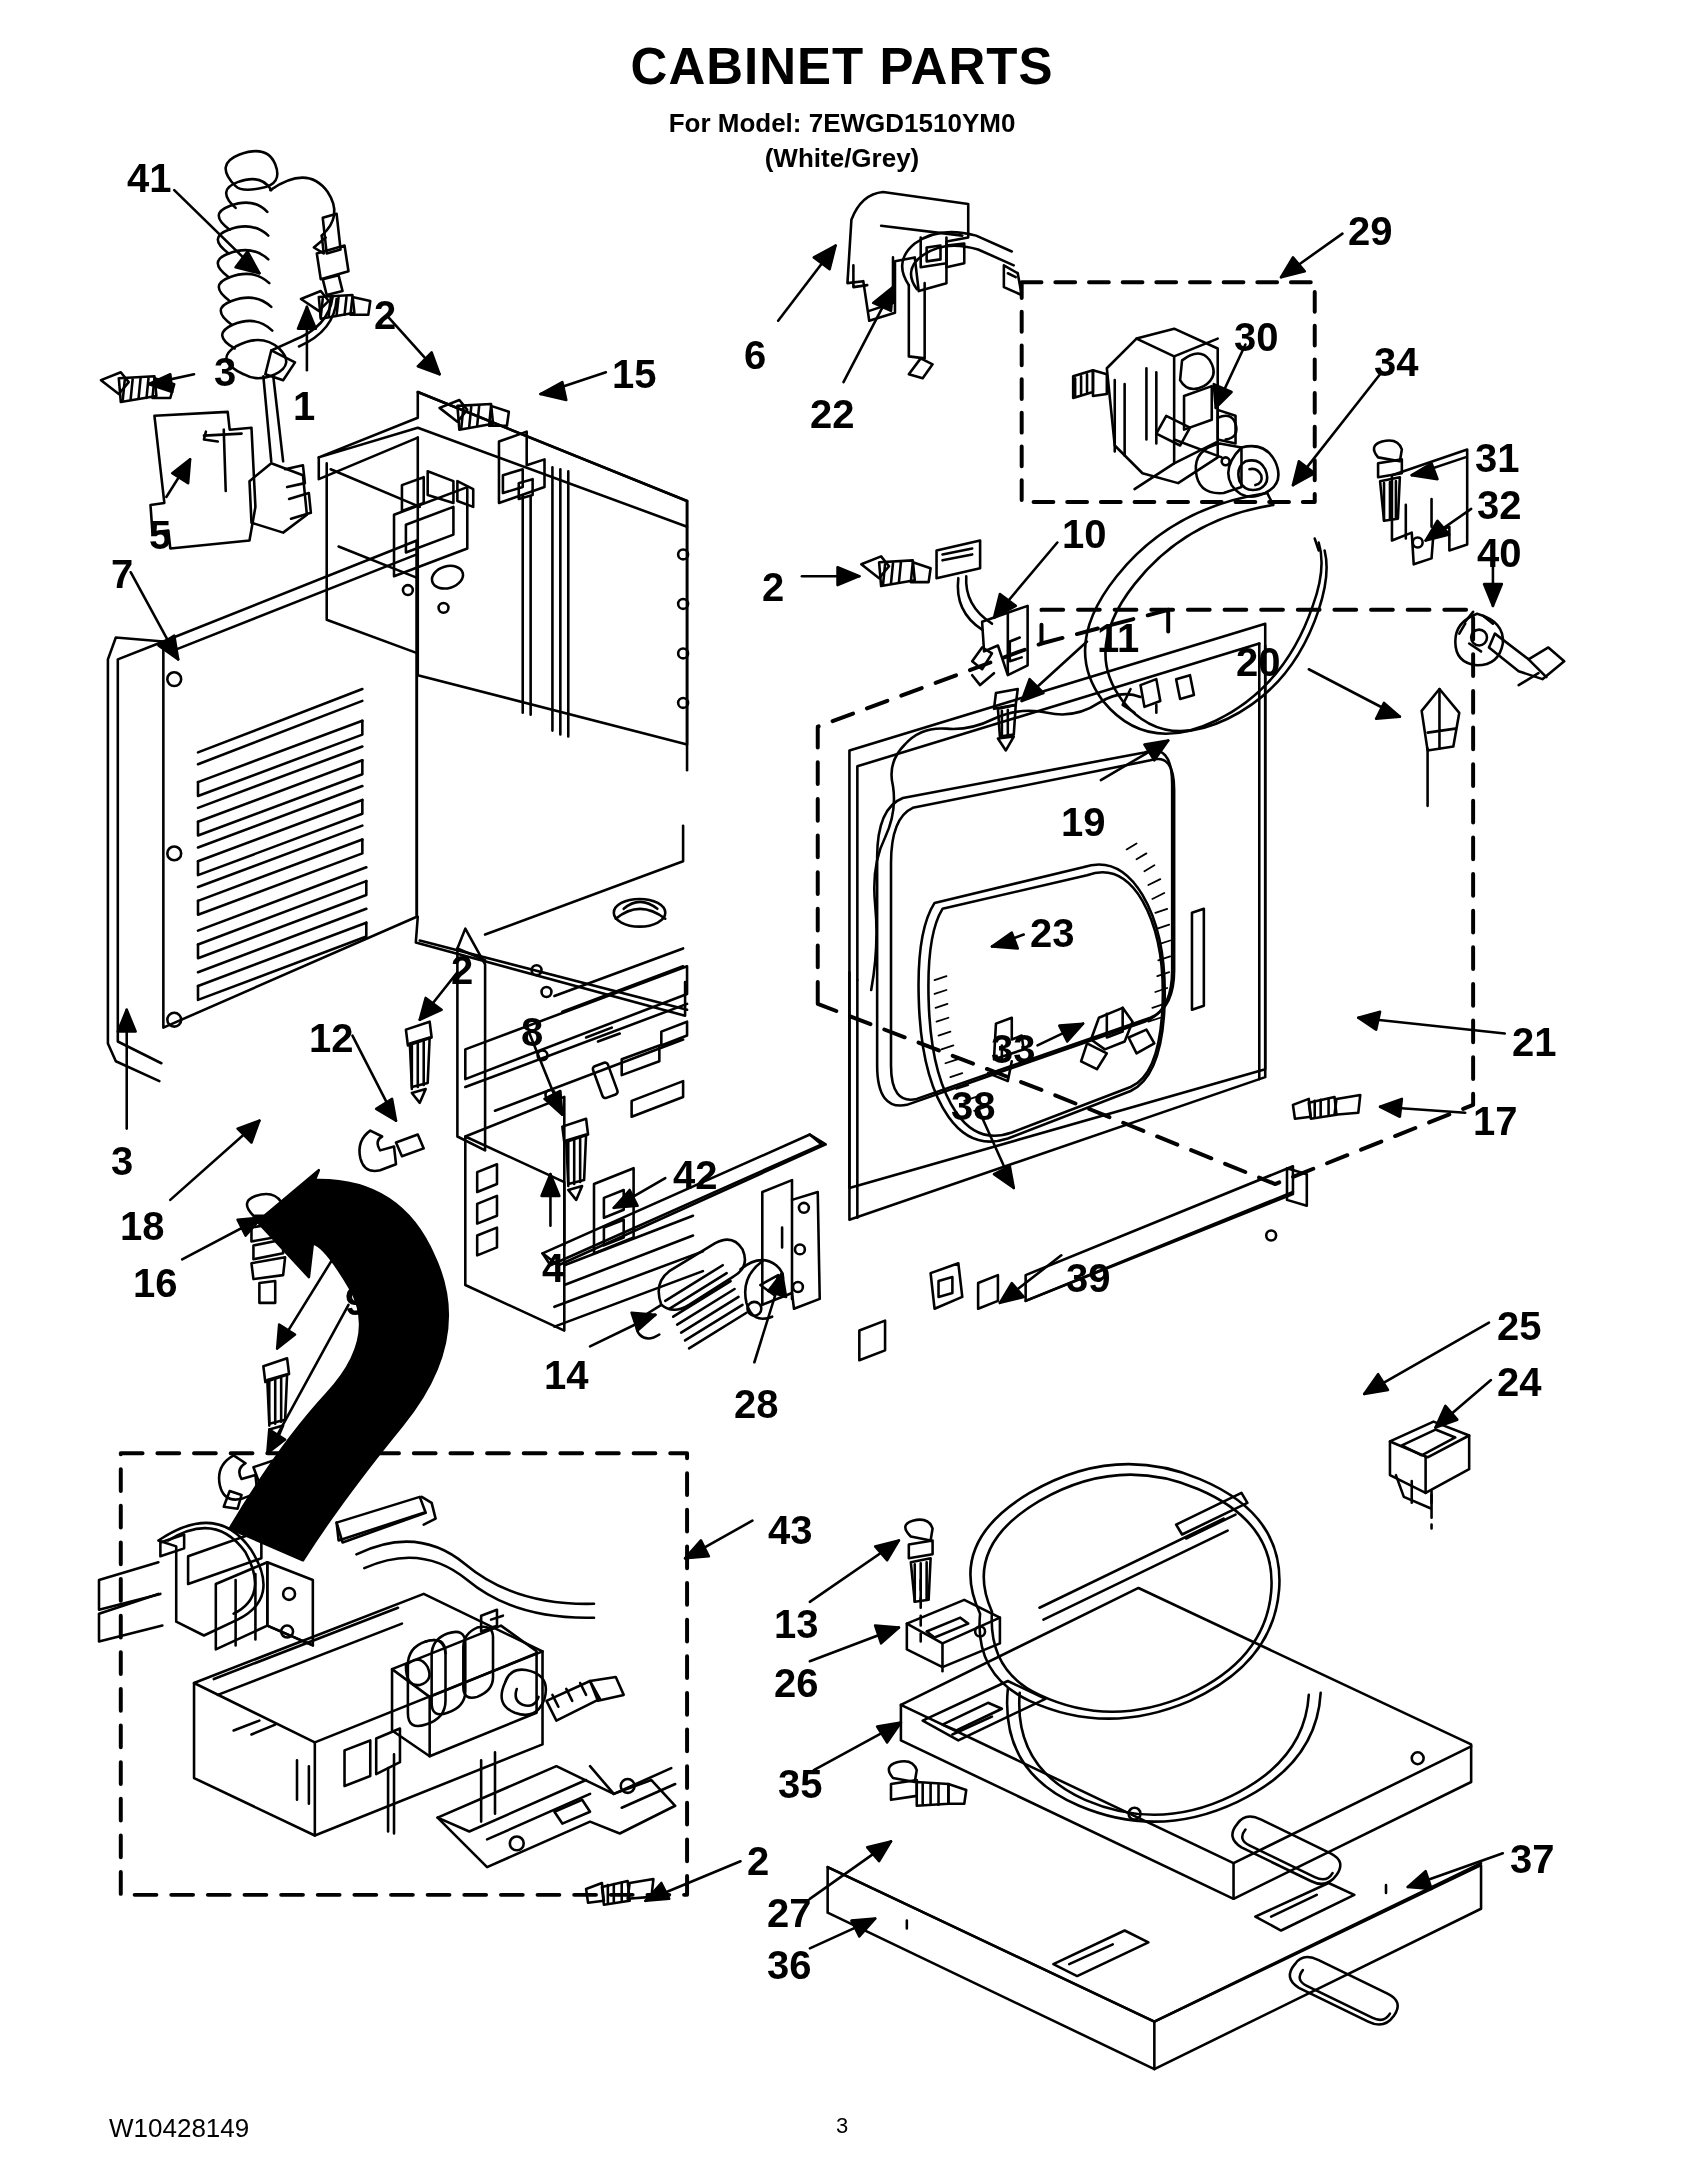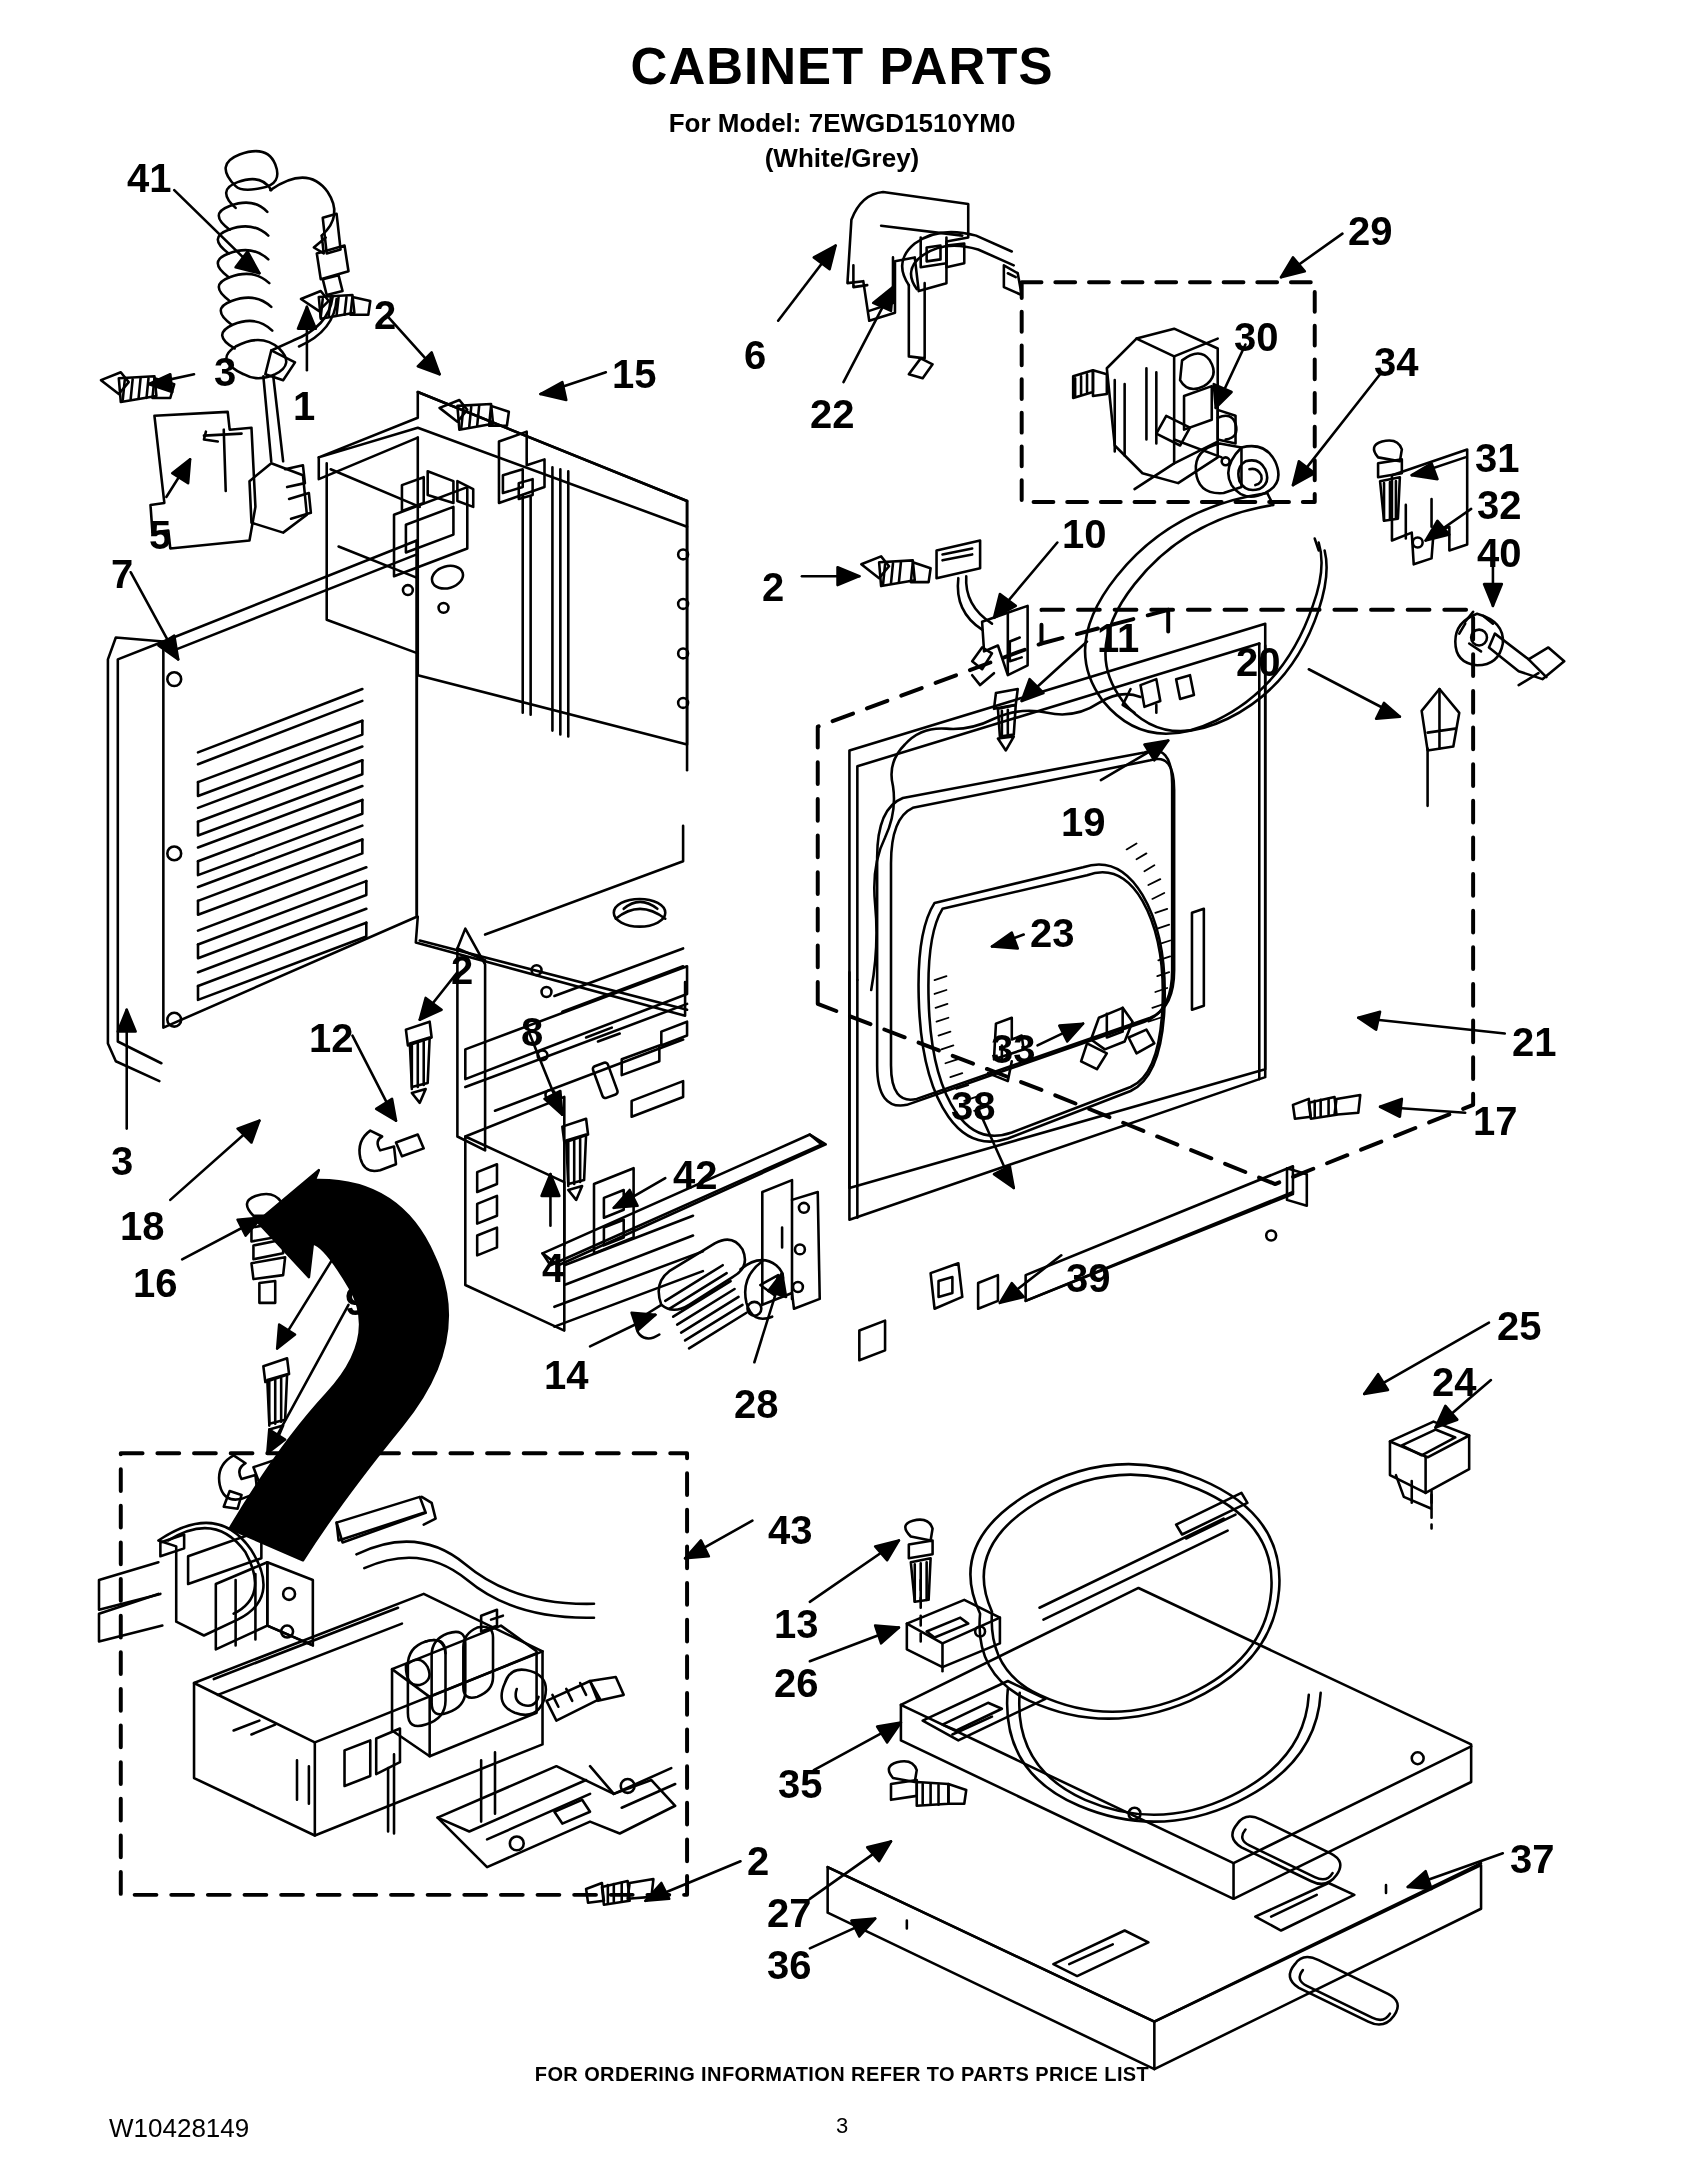--- a/index.html
+++ b/index.html
@@ -803,29 +803,28 @@
       <div class="callout" style="left: 451px; top: 950px;">2</div>
       <div class="callout" style="left: 521px; top: 1012px;">8</div>
       <div class="callout" style="left: 341px; top: 1228px;">2</div>
       <div class="callout" style="left: 345px; top: 1281px;">9</div>
       <div class="callout" style="left: 673px; top: 1155px;">42</div>
       <div class="callout" style="left: 542px; top: 1248px;">4</div>
       <div class="callout" style="left: 544px; top: 1355px;">14</div>
       <div class="callout" style="left: 734px; top: 1384px;">28</div>
       <div class="callout" style="left: 1066px; top: 1258px;">39</div>
       <div class="callout" style="left: 1497px; top: 1306px;">25</div>
-      <div class="callout" style="left: 1432px; top: 1362px;">24</div>
+      <div class="callout" style="left: 1497px; top: 1362px;">24</div>
       <div class="callout" style="left: 768px; top: 1510px;">43</div>
       <div class="callout" style="left: 774px; top: 1604px;">13</div>
       <div class="callout" style="left: 774px; top: 1663px;">26</div>
       <div class="callout" style="left: 778px; top: 1764px;">35</div>
       <div class="callout" style="left: 747px; top: 1841px;">2</div>
       <div class="callout" style="left: 767px; top: 1893px;">27</div>
       <div class="callout" style="left: 767px; top: 1945px;">36</div>
       <div class="callout" style="left: 1510px; top: 1839px;">37</div>
     </div>
 
-  <div class="doc-footer-note">FOR ORDERING INFORMATION REFER TO PARTS PRICE LIST</div>
   <div class="doc-footer-code">W10428149</div>
   <div class="doc-footer-page">3</div>
 
 </div>
 
 
 </body></html>

